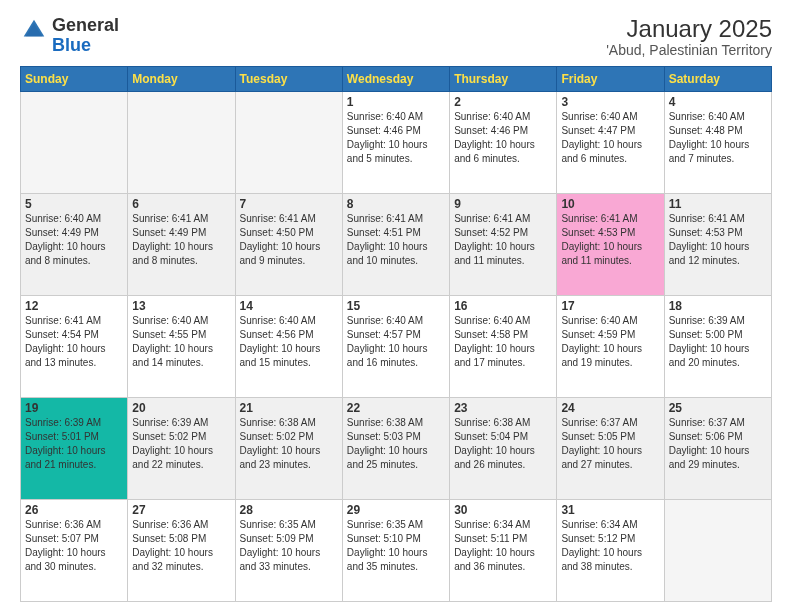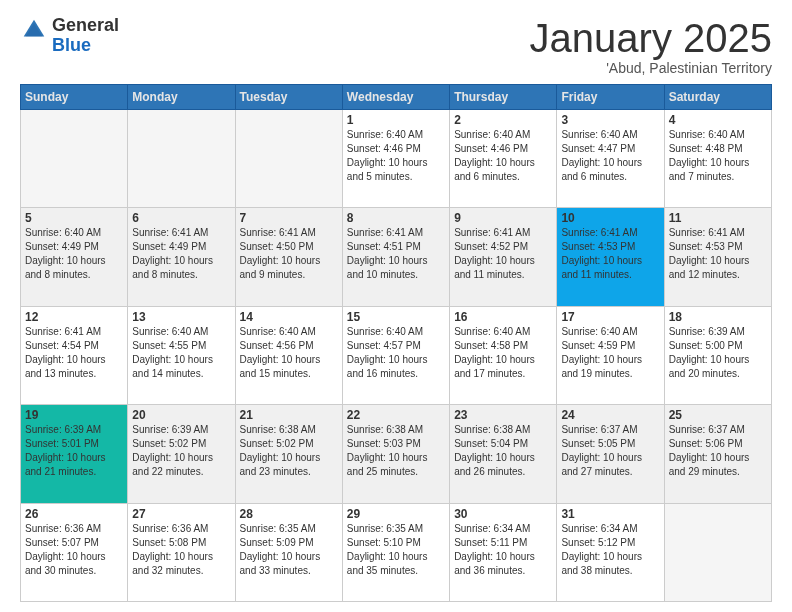--- a/index.html
+++ b/index.html
@@ -36,39 +36,39 @@
     .logo-general { color: #333; }
     .logo-blue { color: #1a6bbf; }
     .logo-icon {
       width: 28px;
       height: 28px;
     }
     .title-block {
       text-align: right;
     }
     .main-title {
-      font-size: 40px;
+      font-size: 24px;
       font-weight: 300;
       color: #333;
       line-height: 1.1;
     }
     .sub-title {
       font-size: 14px;
       color: #555;
     }
     .calendar {
       flex: 1;
       border: 1px solid #ccc;
       border-collapse: collapse;
       width: 100%;
       table-layout: fixed;
     }
     .calendar th {
       background: #2e75b6;
-      color: #e5e5e5;
+      color: #fde047;
       font-size: 12px;
       font-weight: bold;
       padding: 5px 4px;
       text-align: left;
       border: 1px solid #1a5a9a;
     }
     .calendar td {
       vertical-align: top;
       padding: 3px 4px;
       border: 1px solid #ccc;
@@ -189,21 +189,21 @@
 Daylight: 10 hours
 and 10 minutes.</div>
           </td>
           <td style="background: rgb(240, 240, 240);">
             <span class="day-num">9</span>
             <div class="day-info" style="white-space: pre-line;">Sunrise: 6:41 AM
 Sunset: 4:52 PM
 Daylight: 10 hours
 and 11 minutes.</div>
           </td>
-          <td style="background: #0ea5e9;">
+          <td style="background: #f9a8d4;">
             <span class="day-num">10</span>
             <div class="day-info" style="white-space: pre-line;">Sunrise: 6:41 AM
 Sunset: 4:53 PM
 Daylight: 10 hours
 and 11 minutes.</div>
           </td>
           <td style="background: rgb(240, 240, 240);">
             <span class="day-num">11</span>
             <div class="day-info" style="white-space: pre-line;">Sunrise: 6:41 AM
 Sunset: 4:53 PM

